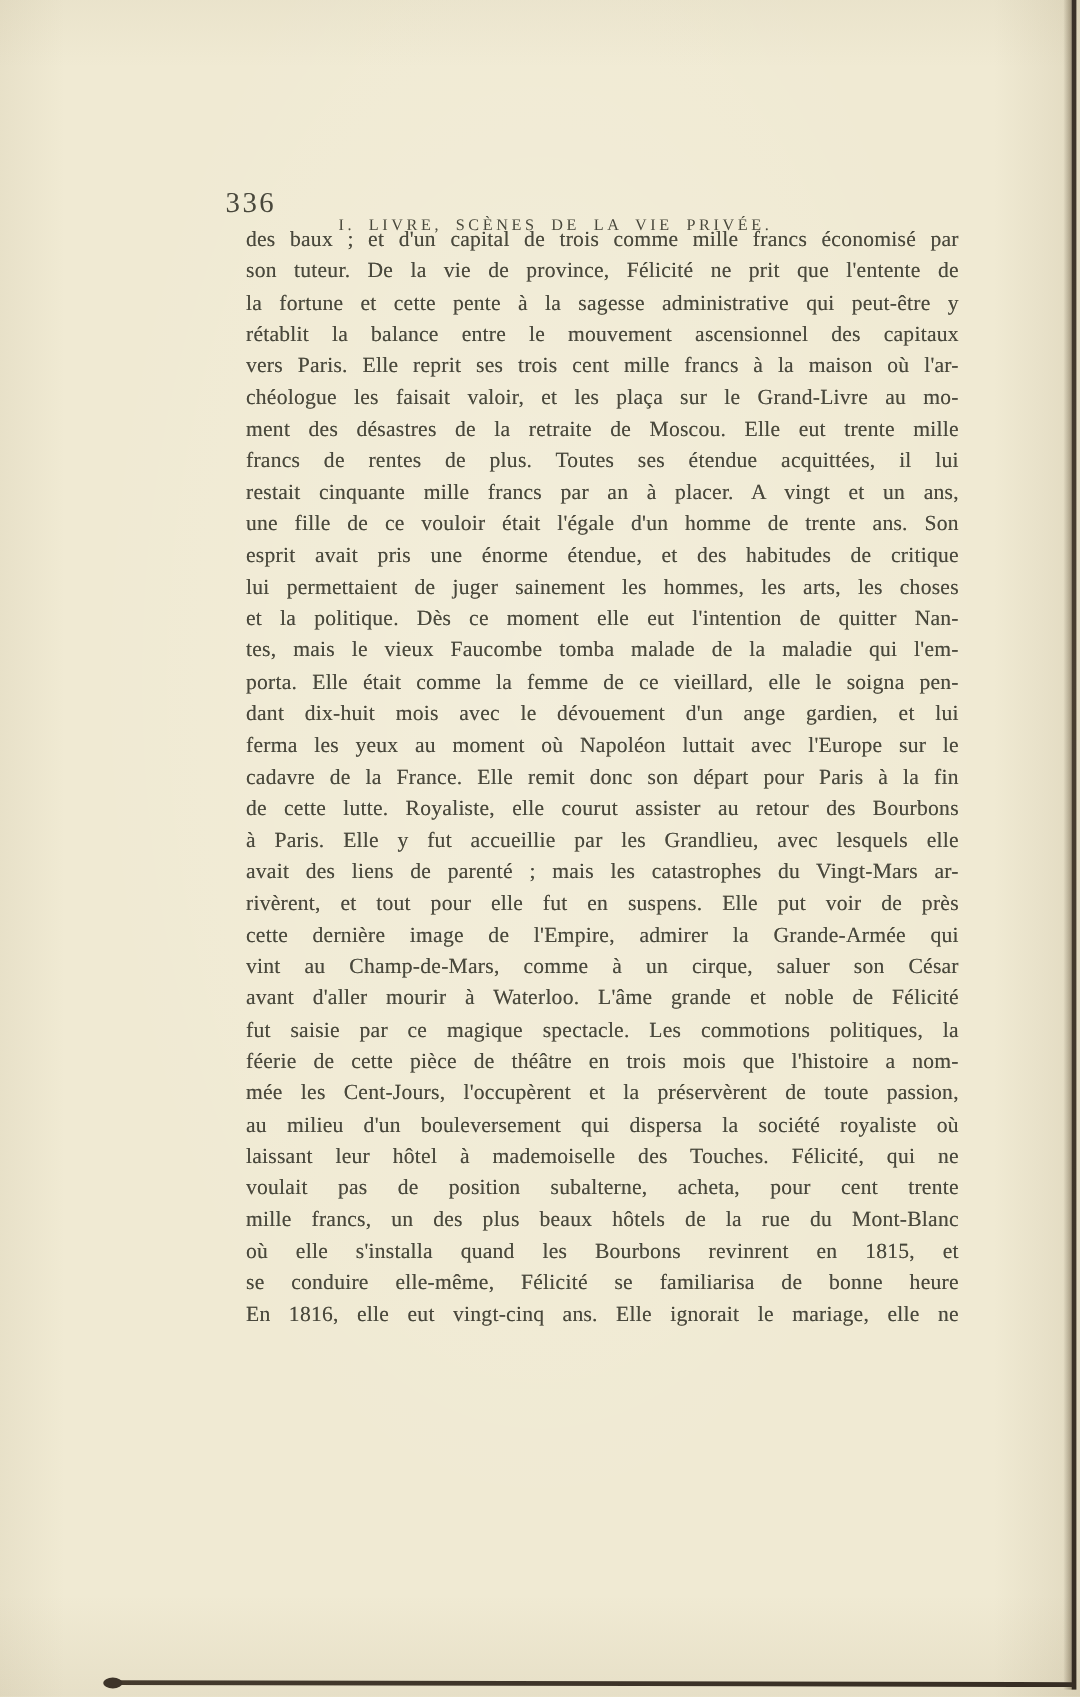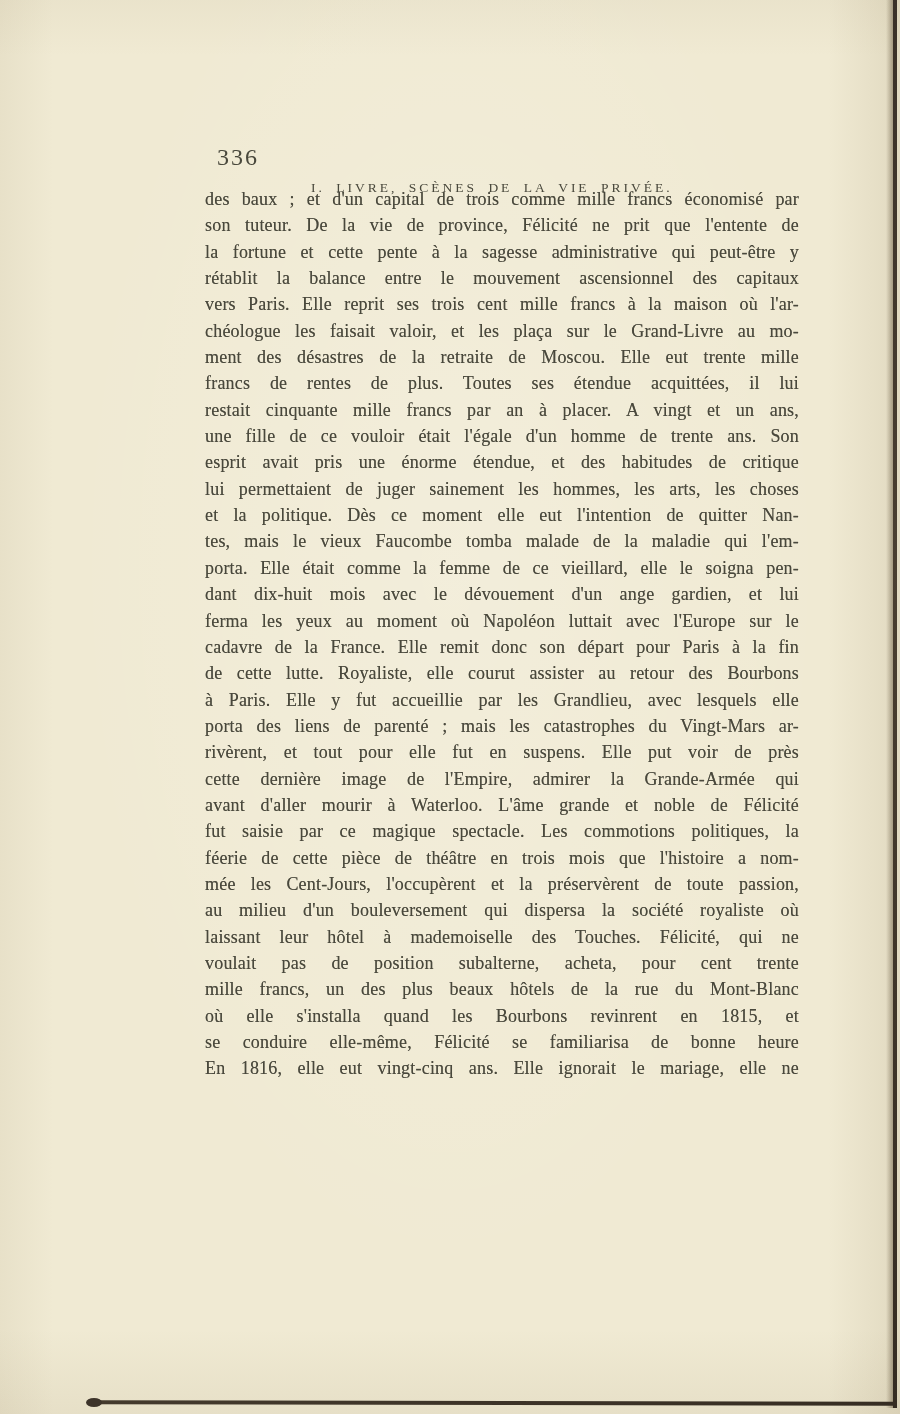--- a/index.html
+++ b/index.html
@@ -22,25 +22,25 @@
       var(--paper);
     font-family: "Liberation Serif", "DejaVu Serif", serif;
     color: var(--ink);
   }
   .scan-page {
     position: absolute;
     inset: 0;
   }
   .page-header {
     position: absolute;
-    left: 217px;
+    left: 188px;
     top: 144px;
     width: 594px;
     display: flex;
-    align-items: flex-start;
+    align-items: center;
   }
   .page-number {
     font-size: 24px;
     letter-spacing: 2px;
     color: var(--ink);
   }
   .running-title {
     margin-left: 52px;
     font-size: 13.5px;
     letter-spacing: 3px;
@@ -125,23 +125,24 @@
       <div class="text-line">esprit avait pris une énorme étendue, et des habitudes de critique</div>
       <div class="text-line">lui permettaient de juger sainement les hommes, les arts, les choses</div>
       <div class="text-line">et la politique. Dès ce moment elle eut l'intention de quitter Nan-</div>
       <div class="text-line">tes, mais le vieux Faucombe tomba malade de la maladie qui l'em-</div>
       <div class="text-line">porta. Elle était comme la femme de ce vieillard, elle le soigna pen-</div>
       <div class="text-line">dant dix-huit mois avec le dévouement d'un ange gardien, et lui</div>
       <div class="text-line">ferma les yeux au moment où Napoléon luttait avec l'Europe sur le</div>
       <div class="text-line">cadavre de la France. Elle remit donc son départ pour Paris à la fin</div>
       <div class="text-line">de cette lutte. Royaliste, elle courut assister au retour des Bourbons</div>
       <div class="text-line">à Paris. Elle y fut accueillie par les Grandlieu, avec lesquels elle</div>
-      <div class="text-line">porta des liens de parenté ; mais les catastrophes du Vingt-Mars ar-</div>
+      <div class="text-line">avait des liens de parenté ; mais les catastrophes du Vingt-Mars ar-</div>
       <div class="text-line">rivèrent, et tout pour elle fut en suspens. Elle put voir de près</div>
       <div class="text-line">cette dernière image de l'Empire, admirer la Grande-Armée qui</div>
+      <div class="text-line">vint au Champ-de-Mars, comme à un cirque, saluer son César</div>
       <div class="text-line">avant d'aller mourir à Waterloo. L'âme grande et noble de Félicité</div>
       <div class="text-line">fut saisie par ce magique spectacle. Les commotions politiques, la</div>
       <div class="text-line">féerie de cette pièce de théâtre en trois mois que l'histoire a nom-</div>
       <div class="text-line">mée les Cent-Jours, l'occupèrent et la préservèrent de toute passion,</div>
       <div class="text-line">au milieu d'un bouleversement qui dispersa la société royaliste où</div>
       <div class="text-line">laissant leur hôtel à mademoiselle des Touches. Félicité, qui ne</div>
       <div class="text-line">voulait pas de position subalterne, acheta, pour cent trente</div>
       <div class="text-line">mille francs, un des plus beaux hôtels de la rue du Mont-Blanc</div>
       <div class="text-line">où elle s'installa quand les Bourbons revinrent en 1815, et</div>
       <div class="text-line">se conduire elle-même, Félicité se familiarisa de bonne heure</div>

